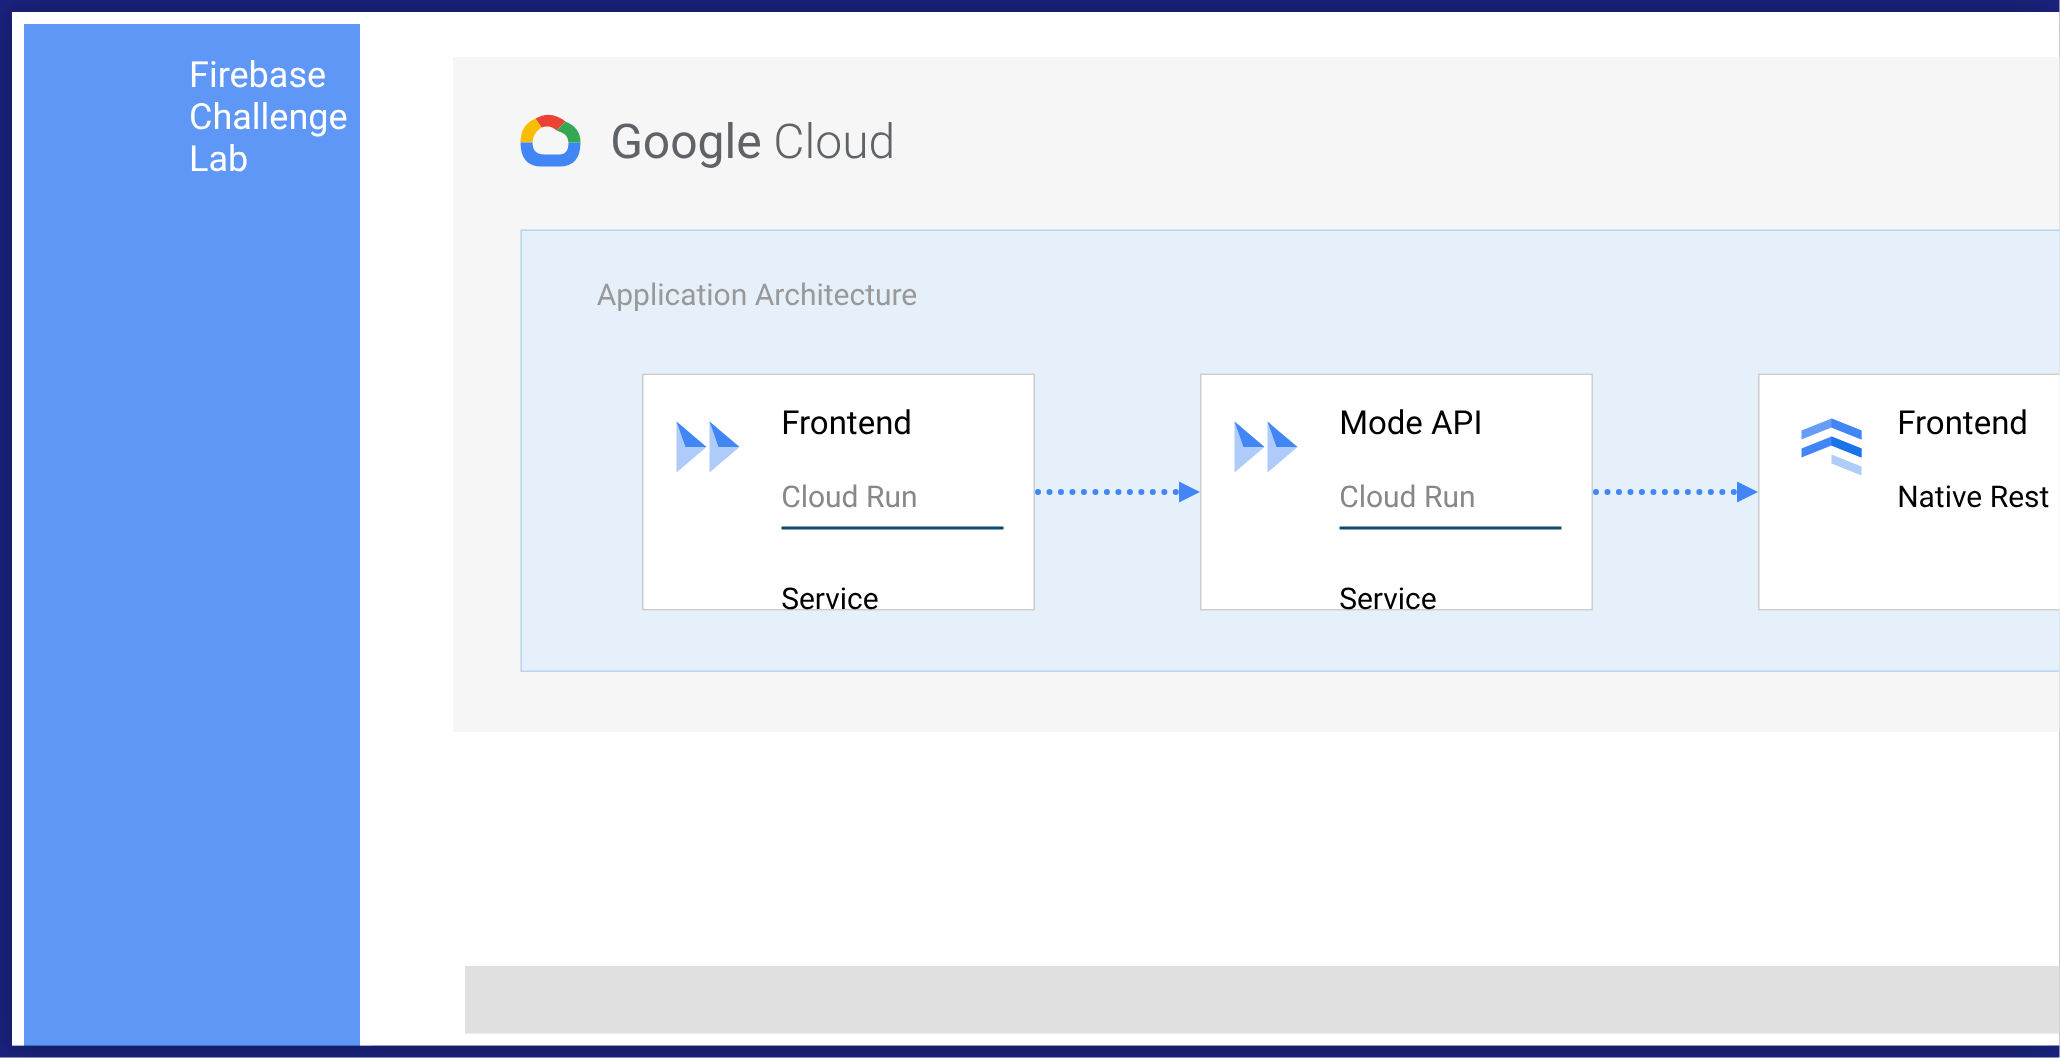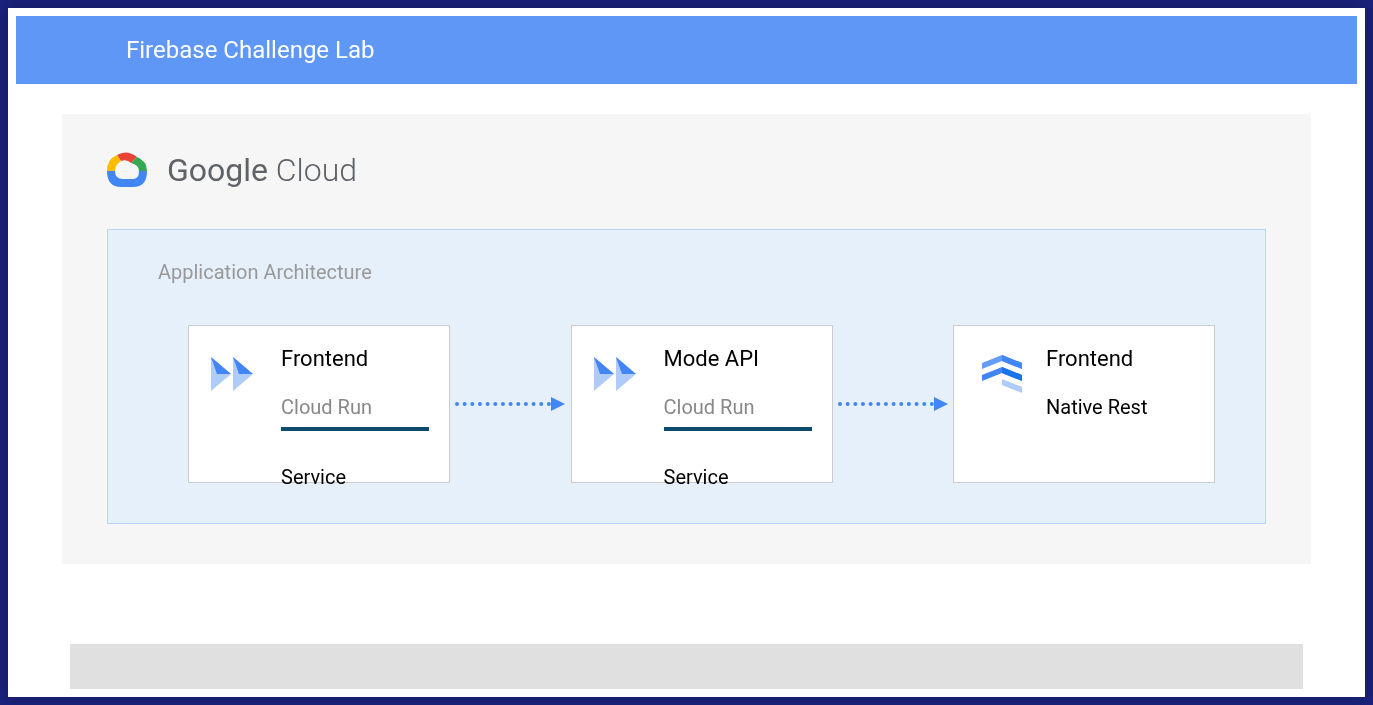--- a/index.html
+++ b/index.html
@@ -14,21 +14,21 @@
       padding: 8px;
       width: 1373px;
       height: 705px;
     }
     
     .outer-frame {
       background: #0f766e;
       width: 100%;
       height: 100%;
       display: flex;
-      flex-direction: column;
+      flex-direction: row;
       box-shadow: 0 0 20px rgba(0,0,0,0.3);
     }
     
     .header-bar {
       background: #5f97f6;
       color: #fff;
       padding: 20px 8px 20px 110px;
       font-size: 24px;
       font-weight: 400;
       border: 8px solid #fff;
@@ -127,21 +127,21 @@
       font-weight: 400;
       margin-top: 5px;
     }
     
     .box-subtitle {
       font-size: 20px;
       color: #888;
       font-weight: 400;
       margin-bottom: 10px;
       padding-bottom: 8px;
-      border-bottom: 4px solid #0c4a6e;
+      border-bottom: 2px solid #0c4a6e;
     }
     
     .box-detail {
       font-size: 20px;
       color: #000;
       font-weight: 400;
       line-height: 1.2;
     }
     
     .arrow-container {

